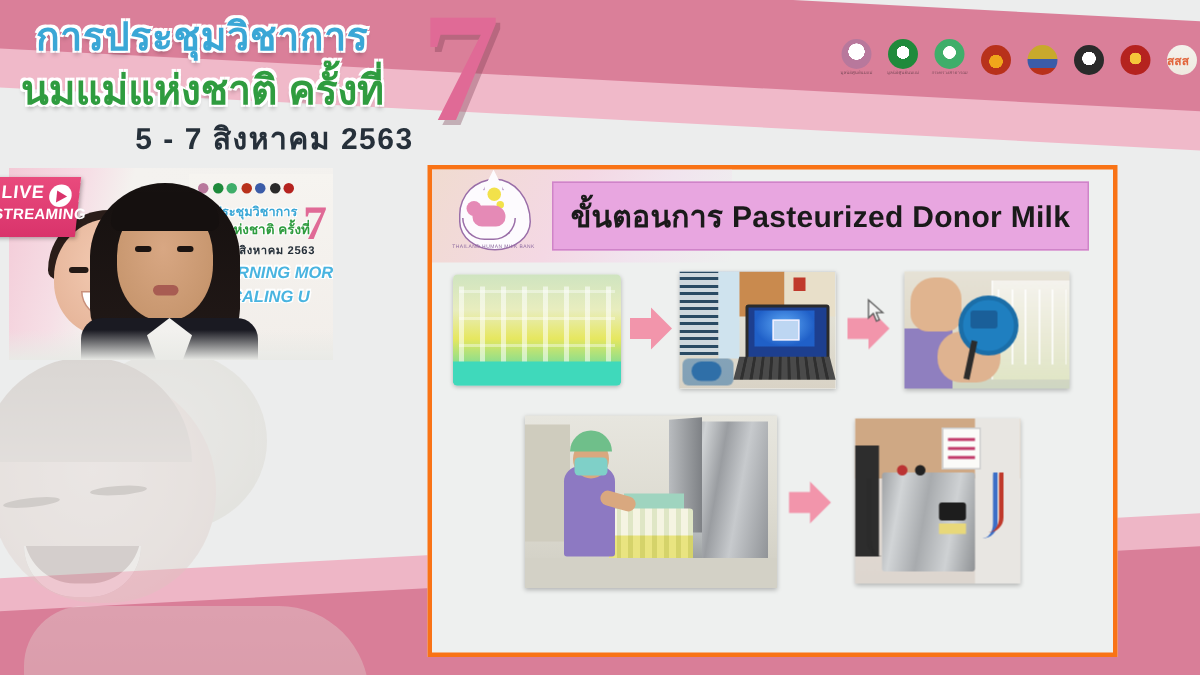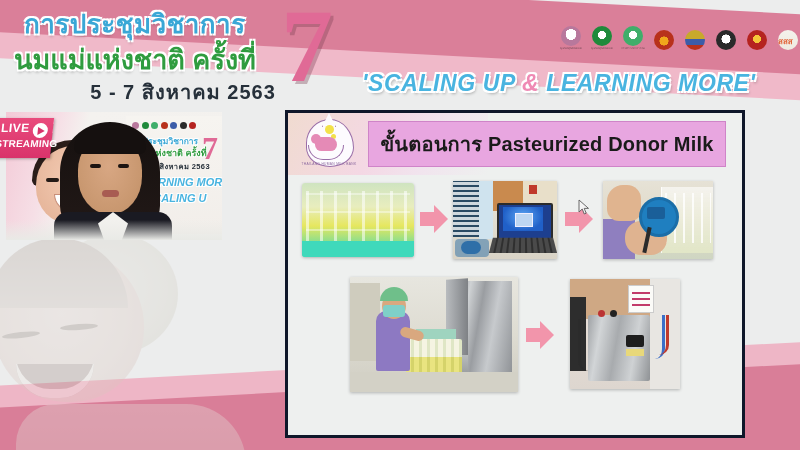--- a/index.html
+++ b/index.html
@@ -114,21 +114,21 @@
   .live-badge .play::after{content:"";position:absolute;left:5px;top:3.5px;border-left:7px solid #d9336b;
     border-top:4px solid transparent;border-bottom:4px solid transparent;}
   .live-badge .sw{position:absolute;left:2px;top:20px;font-size:10px;font-weight:bold;color:#fff;letter-spacing:.2px;}
 
   .speaker-name{position:absolute;left:24px;top:236px;width:230px;text-align:center;
     font-size:15px;color:#2b2b2b;letter-spacing:.3px;
     text-shadow:0 1px 2px rgba(255,255,255,.9);}
 
   
   .slide{position:absolute;left:285px;top:110px;width:460px;height:328px;
-    background:#eef0ef;border:3px solid #0f172a;box-sizing:border-box;overflow:hidden;}
+    background:#eef0ef;border:3px solid #f97316;box-sizing:border-box;overflow:hidden;}
   .slide-head{position:relative;height:62px;}
   .slide-headbg{position:absolute;left:0;top:0;width:200px;height:62px;
     background:linear-gradient(118deg,#f0dbd0 0%,#f4d8e4 45%,#f1e4ee 70%,#eef0ef 100%);}
 
   .hmb-logo{position:absolute;left:12px;top:4px;width:58px;height:56px;}
   .drop{position:absolute;left:6px;top:2px;width:46px;height:46px;
     background:#fdfbfe;border:1.6px solid #9a6ea8;border-radius:50% 50% 50% 50%/60% 60% 40% 40%;
     transform:rotate(0deg);border-top-left-radius:50%;}
   .drop-tip{position:absolute;left:22px;top:-4px;width:12px;height:14px;background:#fdfbfe;
     border-left:1.6px solid #9a6ea8;border-right:1.6px solid #9a6ea8;
@@ -263,23 +263,20 @@
     <div class="fc-eye r"></div>
     <div class="fc-mouth"></div>
     <div class="fc-body"></div>
   </div>
 
   <div class="conf-title">การประชุมวิชาการ</div>
   <div class="conf-title2">นมแม่แห่งชาติ ครั้งที่</div>
   <div class="conf-date">5 - 7 สิงหาคม 2563</div>
   <div class="big-seven">7</div>
 
-  <div class="headline">
-    <span>'SCALING UP </span><span class="amp">&amp;</span><span> LEARNING MORE'</span>
-  </div>
 
   <div class="logos">
     <div class="logo">
         <span class="glyph lg1"></span>
         <span class="cap">มูลนิธิศูนย์นมแม่</span>
       </div>
     <div class="logo">
         <span class="glyph lg2"></span>
         <span class="cap">มูลนิธิศูนย์นมแม่</span>
       </div>

